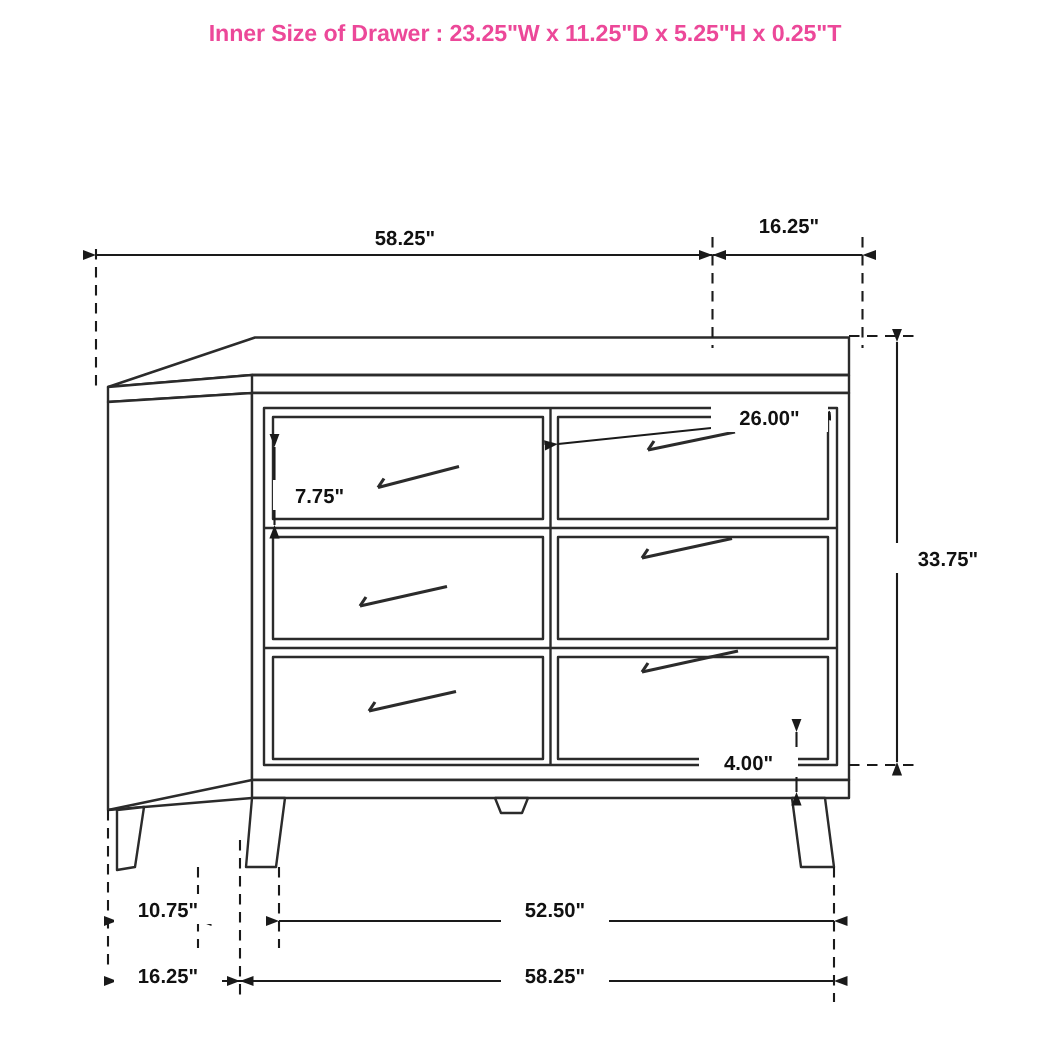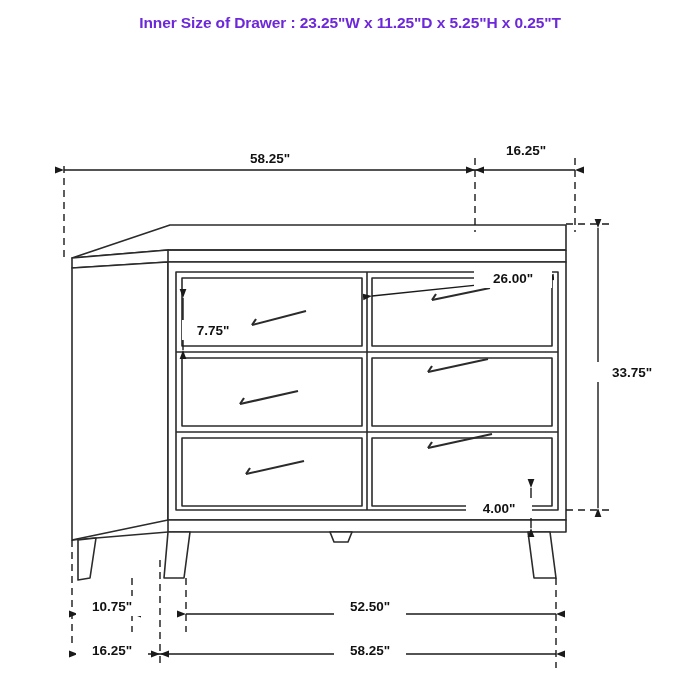--- a/index.html
+++ b/index.html
@@ -22,21 +22,21 @@
   }
   #title {
     position: absolute;
     top: 14px;
     left: 0;
     width: 700px;
     text-align: center;
     font-size: 15.5px;
     font-weight: bold;
     letter-spacing: -0.1px;
-    color: #6d28d9;
+    color: #ec4899;
   }
   svg {
     position: absolute;
     top: 0;
     left: 0;
   }
   .dimlabel {
     font-family: "Liberation Sans", sans-serif;
     font-size: 13.5px;
     font-weight: bold;

